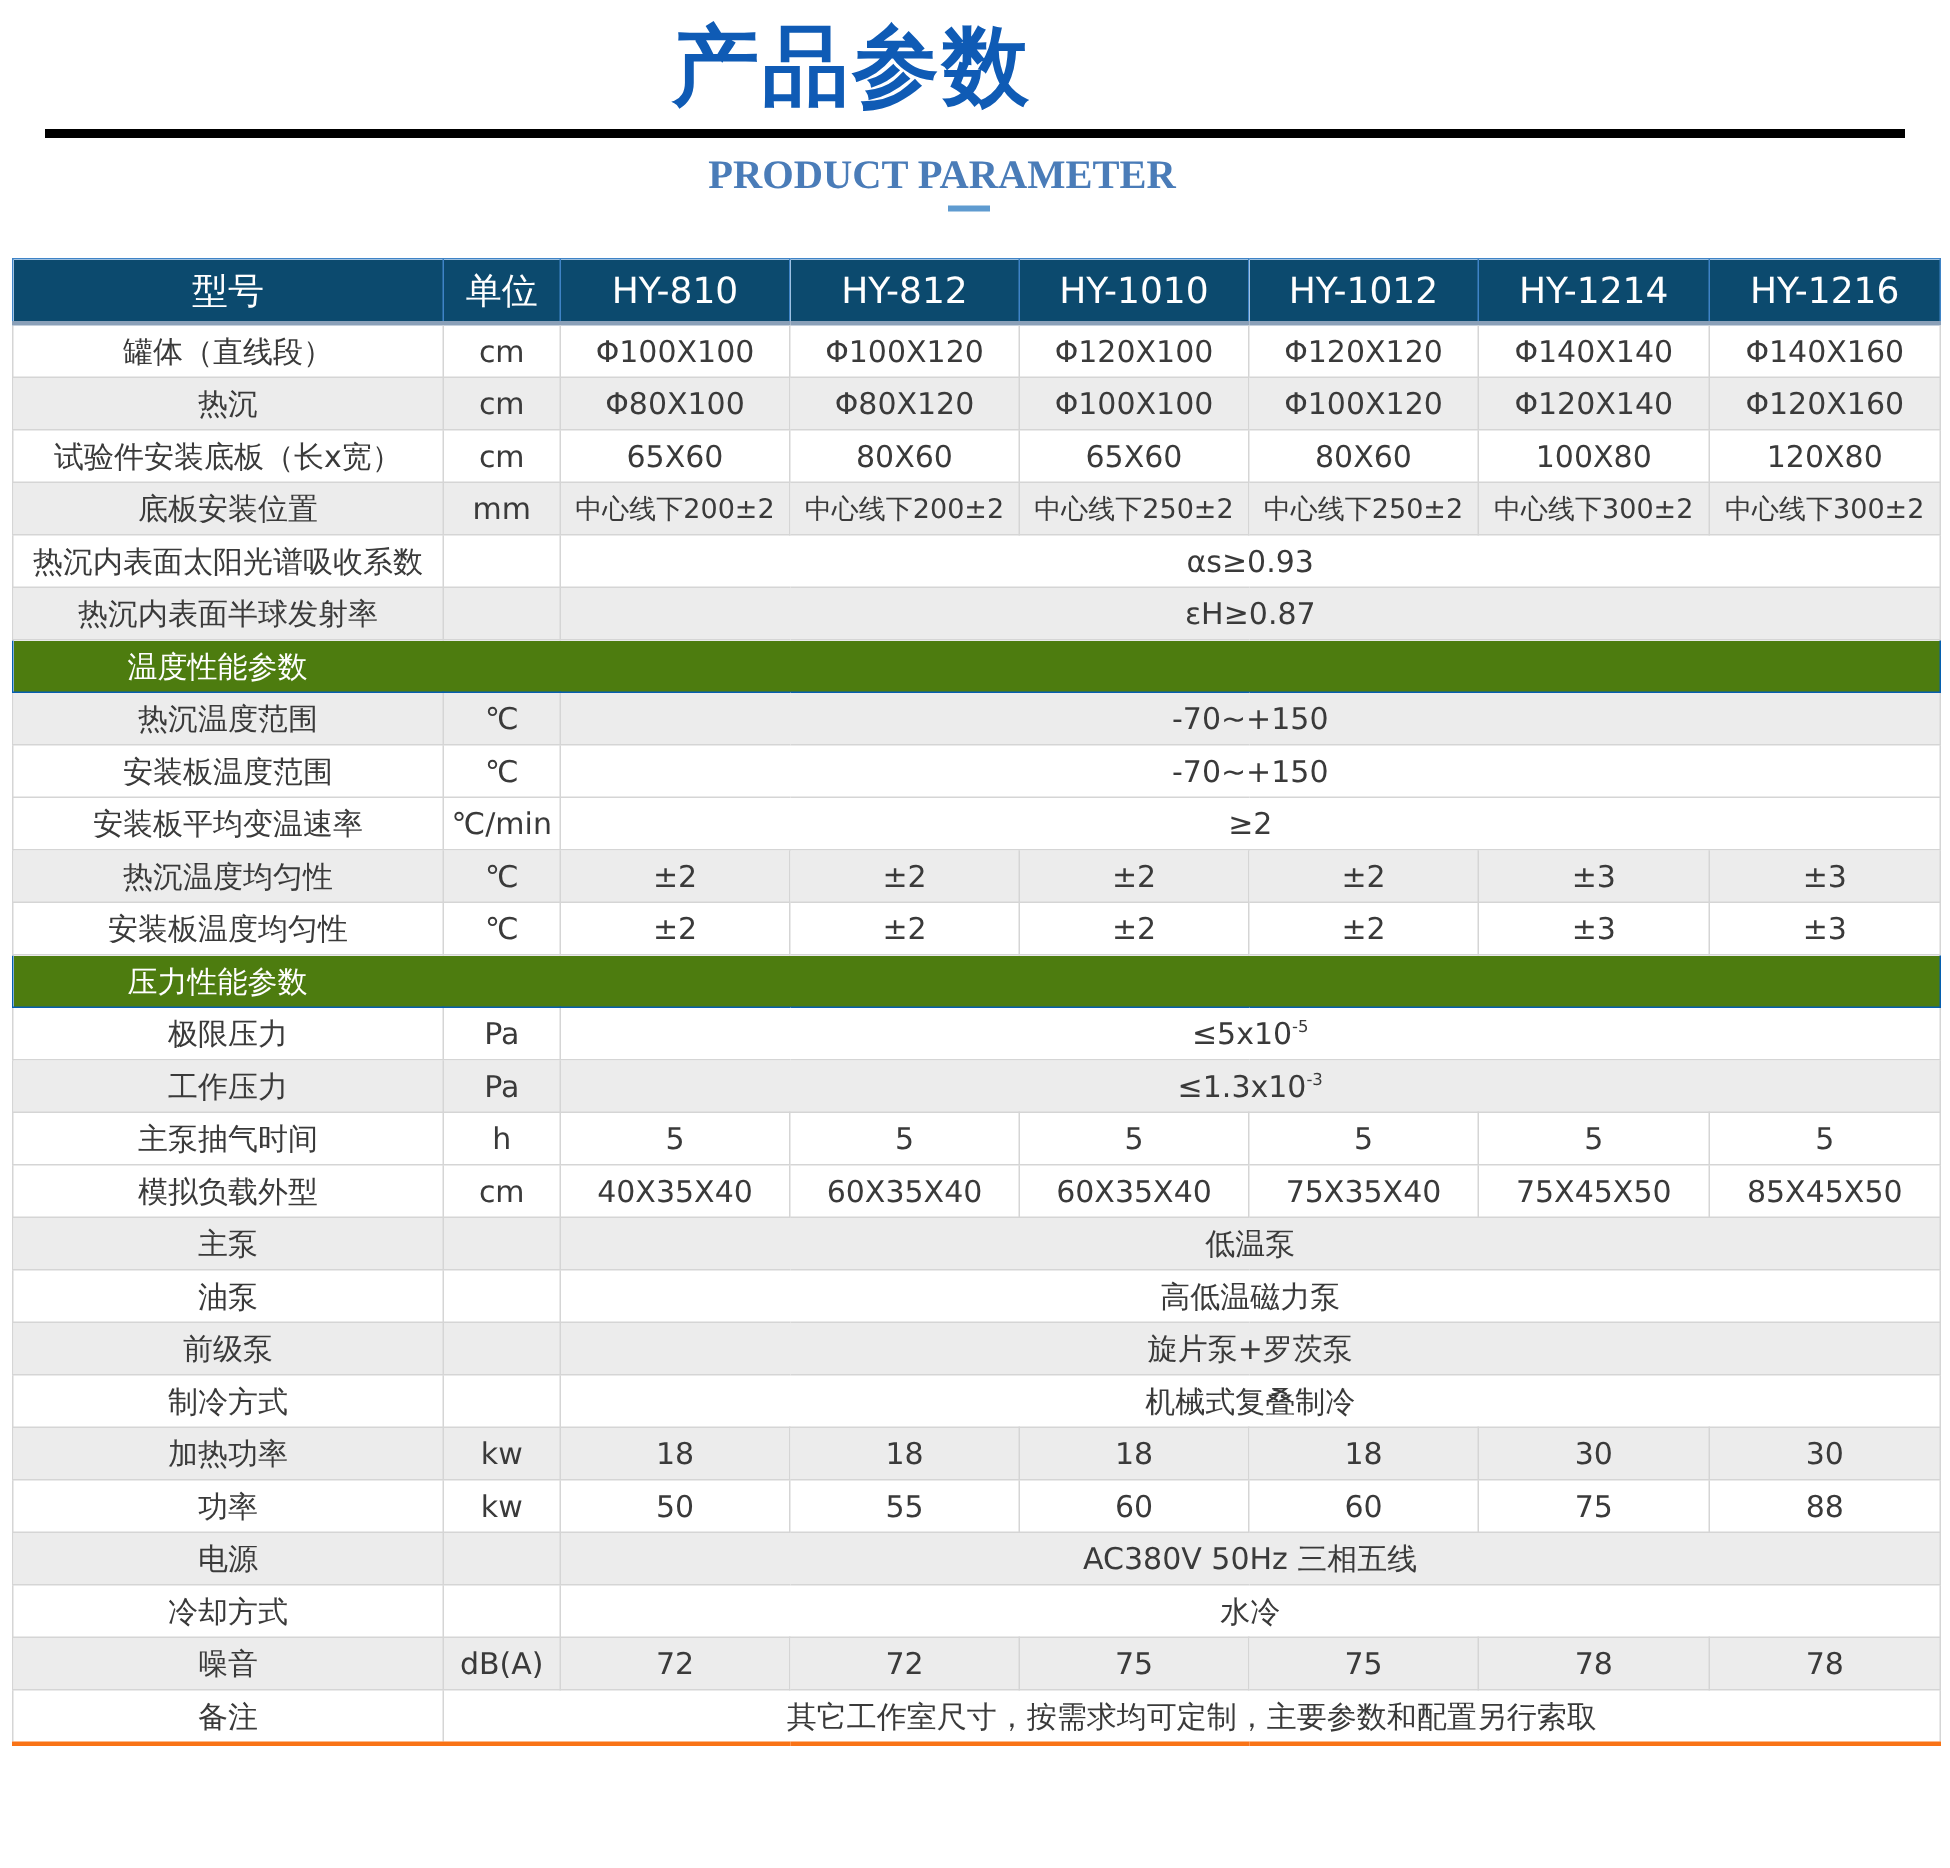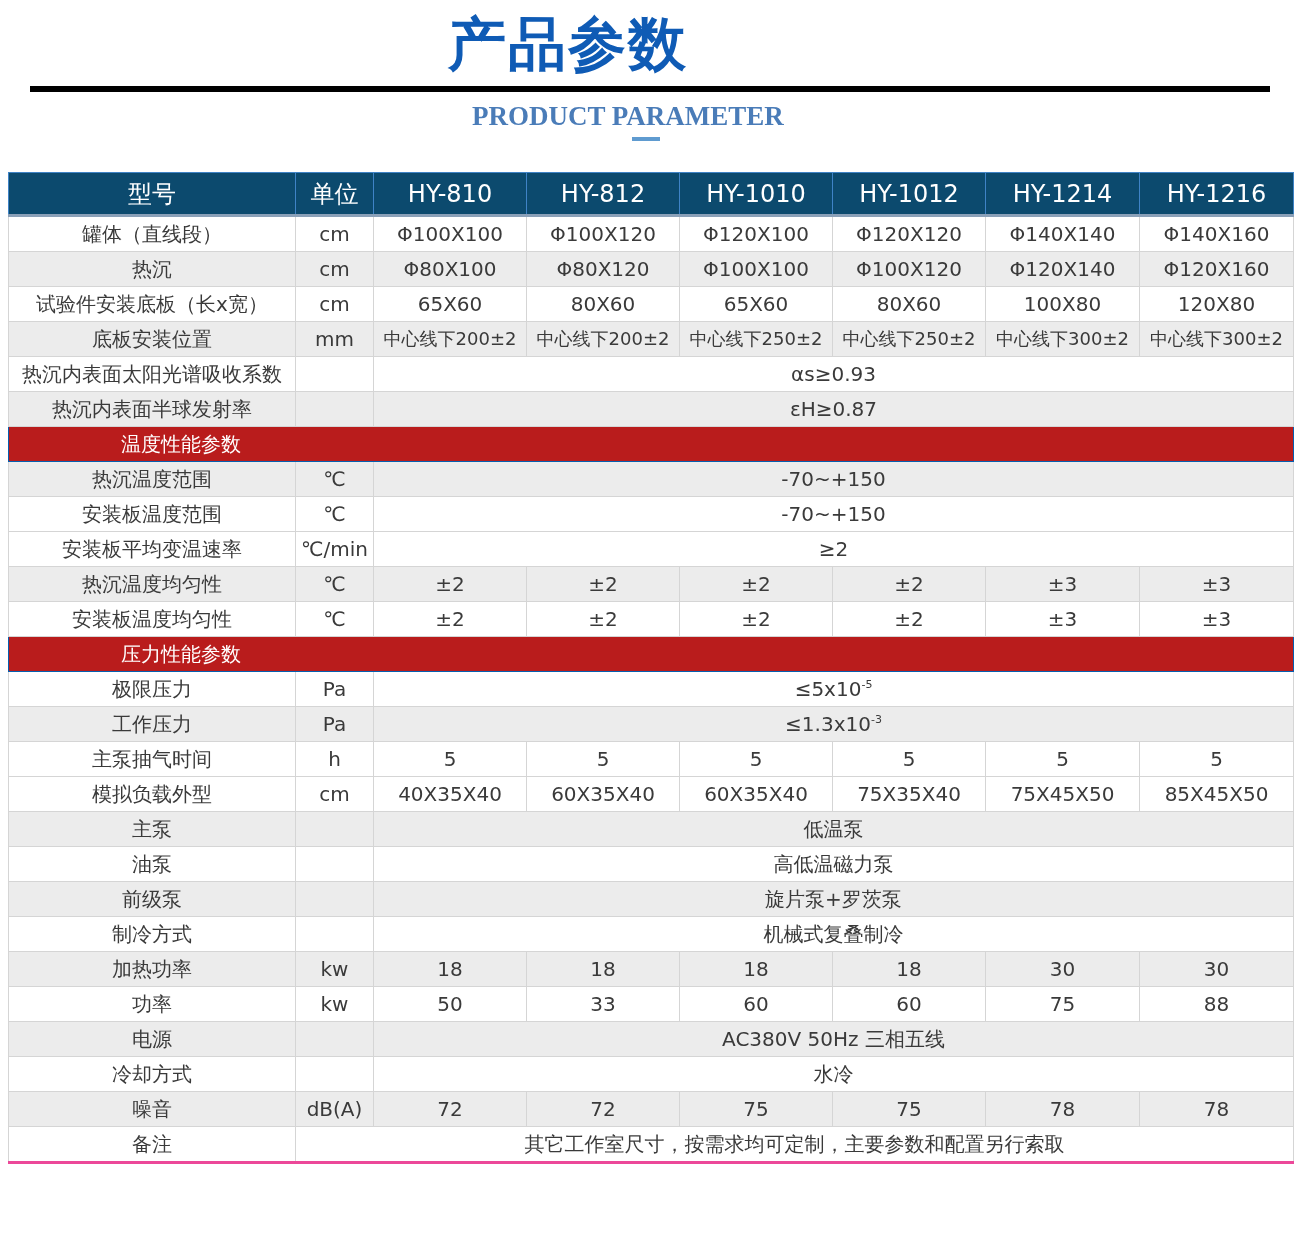--- a/index.html
+++ b/index.html
@@ -4,24 +4,24 @@
 <style>
   html, body { margin:0; padding:0; background:#ffffff; }
   body { width:1300px; height:1245px; position:relative; font-family:"DejaVu Sans", "Liberation Sans", sans-serif; color:#333; overflow:hidden; }
   .title { position:absolute; top:8px; left:0; width:1136px; text-align:center; font-size:58px; font-weight:bold; color:#0f5bb5; letter-spacing:2px; line-height:72px; }
   .rule { position:absolute; top:86px; left:30px; width:1240px; height:6px; background:#000; }
   .subtitle { position:absolute; top:100px; left:0; width:1256px; text-align:center; font-family:"Liberation Serif", "DejaVu Serif", serif; font-weight:bold; font-size:27px; color:#4a7cb8; line-height:32px; }
   .subbar { position:absolute; top:137px; left:632px; width:28px; height:4px; background:#5f9bd0; }
   table.spec { position:absolute; top:172px; left:8px; width:1285px; border-collapse:collapse; table-layout:fixed; }
   table.spec td { border:1px solid #d5d5d5; text-align:center; font-size:20px; height:34px; padding:0; white-space:nowrap; overflow:hidden; color:#3a3a3a; }
   table.spec tr.hdr td { background:#0c4a6e; color:#fff; height:41px; font-size:24px; border-color:#3f83c6; border-bottom:3px solid #8aa0b8; }
-  table.spec tr.sec td { background:#b91c1c; color:#fff; text-align:left; padding-left:112px; font-size:20px; border-color:#065eaf; }
+  table.spec tr.sec td { background:#4d7c0f; color:#fff; text-align:left; padding-left:76px; font-size:20px; border-color:#065eaf; }
   table.spec tr.w td { background:#ffffff; }
   table.spec tr.g td { background:#ececec; }
-  table.spec tr.last td { border-bottom:3px solid #ec4899; }
+  table.spec tr.last td { border-bottom:3px solid #f97316; }
   td.small { font-size:18px !important; }
   sup { font-size:11px; vertical-align:8px; }
 </style>
 </head>
 <body>
 
 <div class="title">产品参数</div>
 <div class="rule"></div>
 <div class="subtitle">PRODUCT PARAMETER</div>
 <div class="subbar"></div>
@@ -196,21 +196,21 @@
         <td>18</td>
         <td>18</td>
         <td>18</td>
         <td>30</td>
         <td>30</td>
       </tr>
       <tr class="w">
         <td>功率</td>
         <td>kw</td>
         <td>50</td>
-        <td>33</td>
+        <td>55</td>
         <td>60</td>
         <td>60</td>
         <td>75</td>
         <td>88</td>
       </tr>
       <tr class="g">
         <td>电源</td>
         <td></td>
         <td colspan="6">AC380V 50Hz 三相五线</td>
       </tr>

